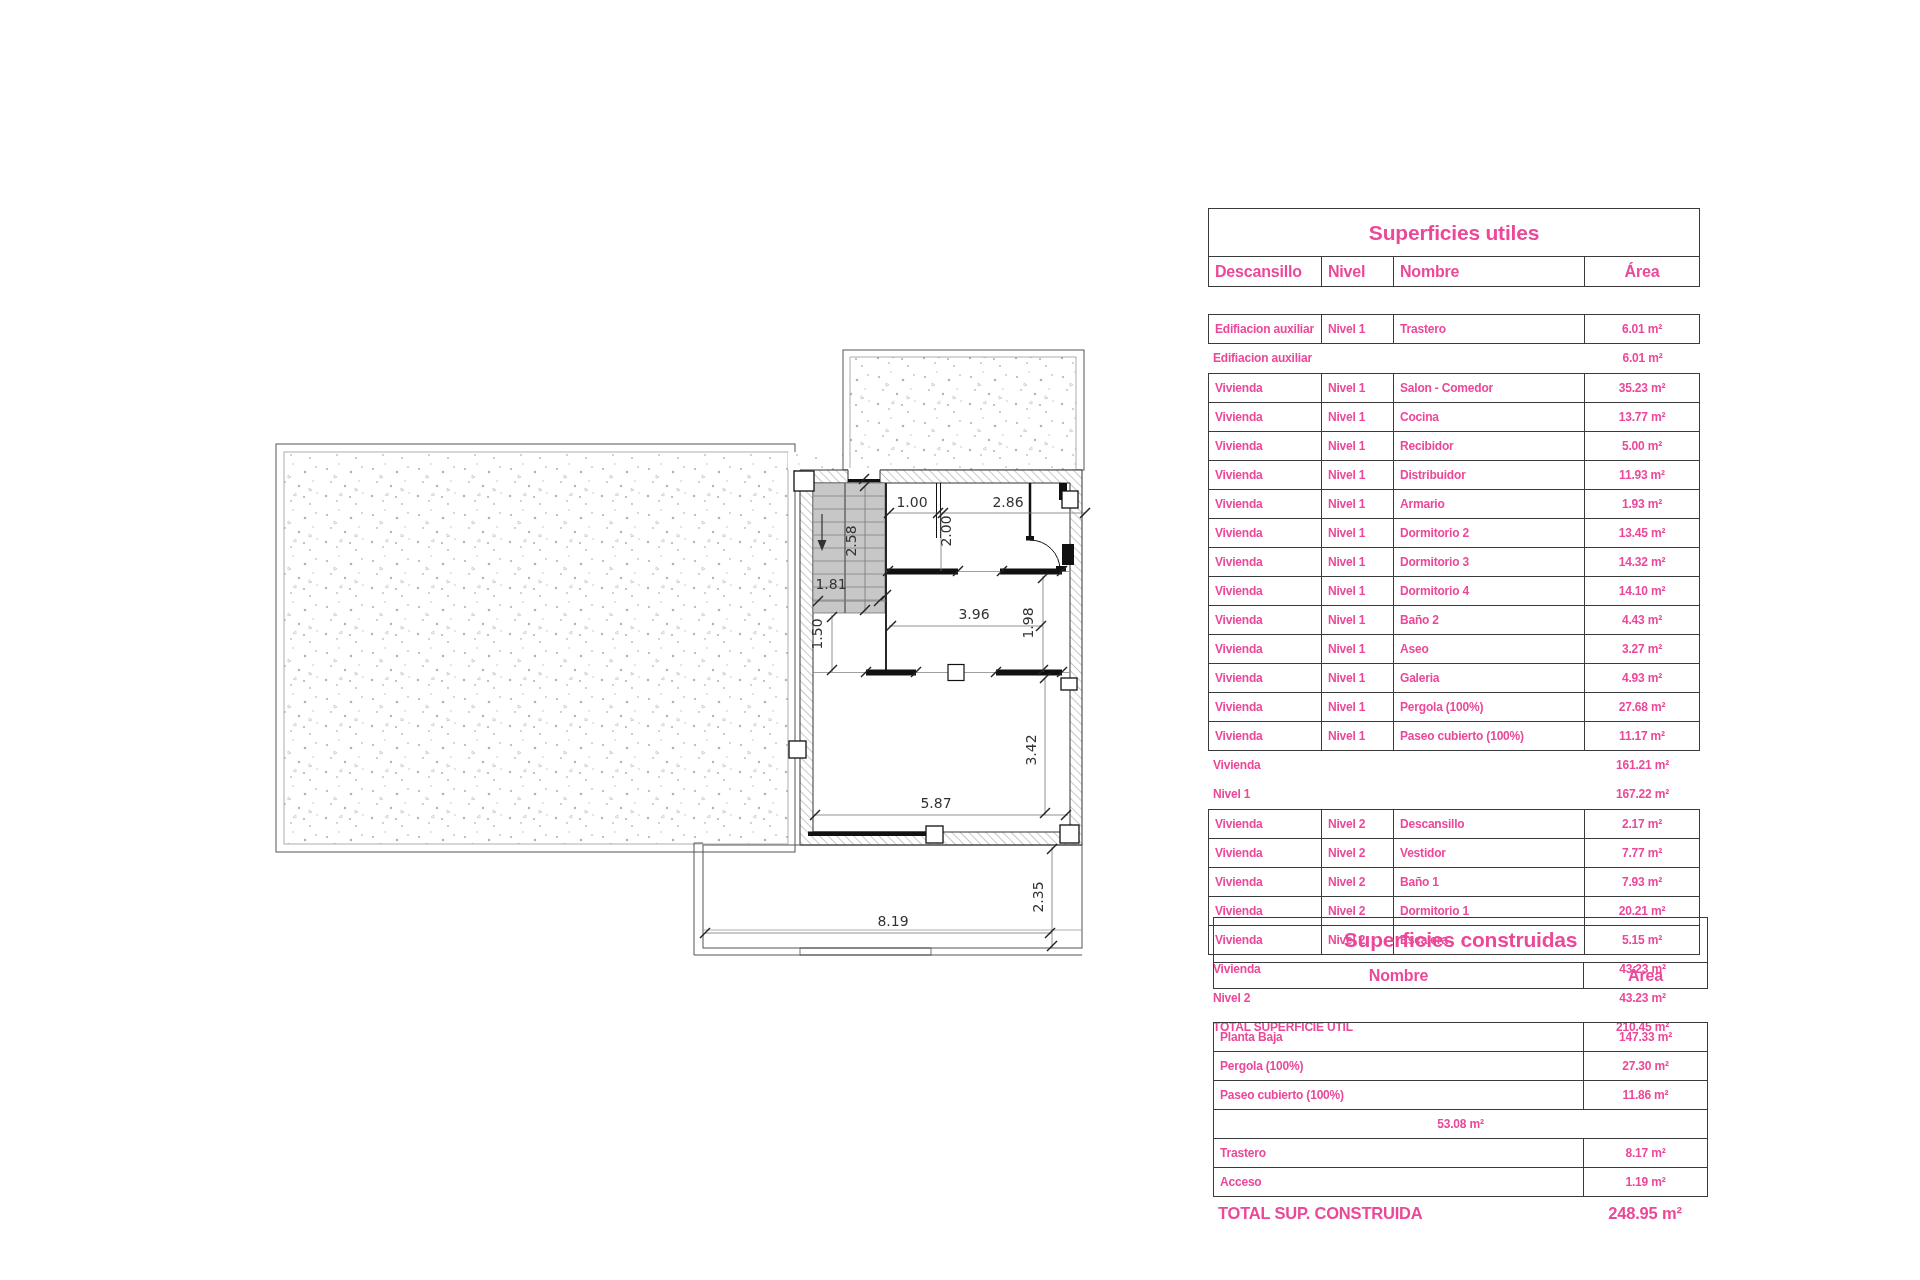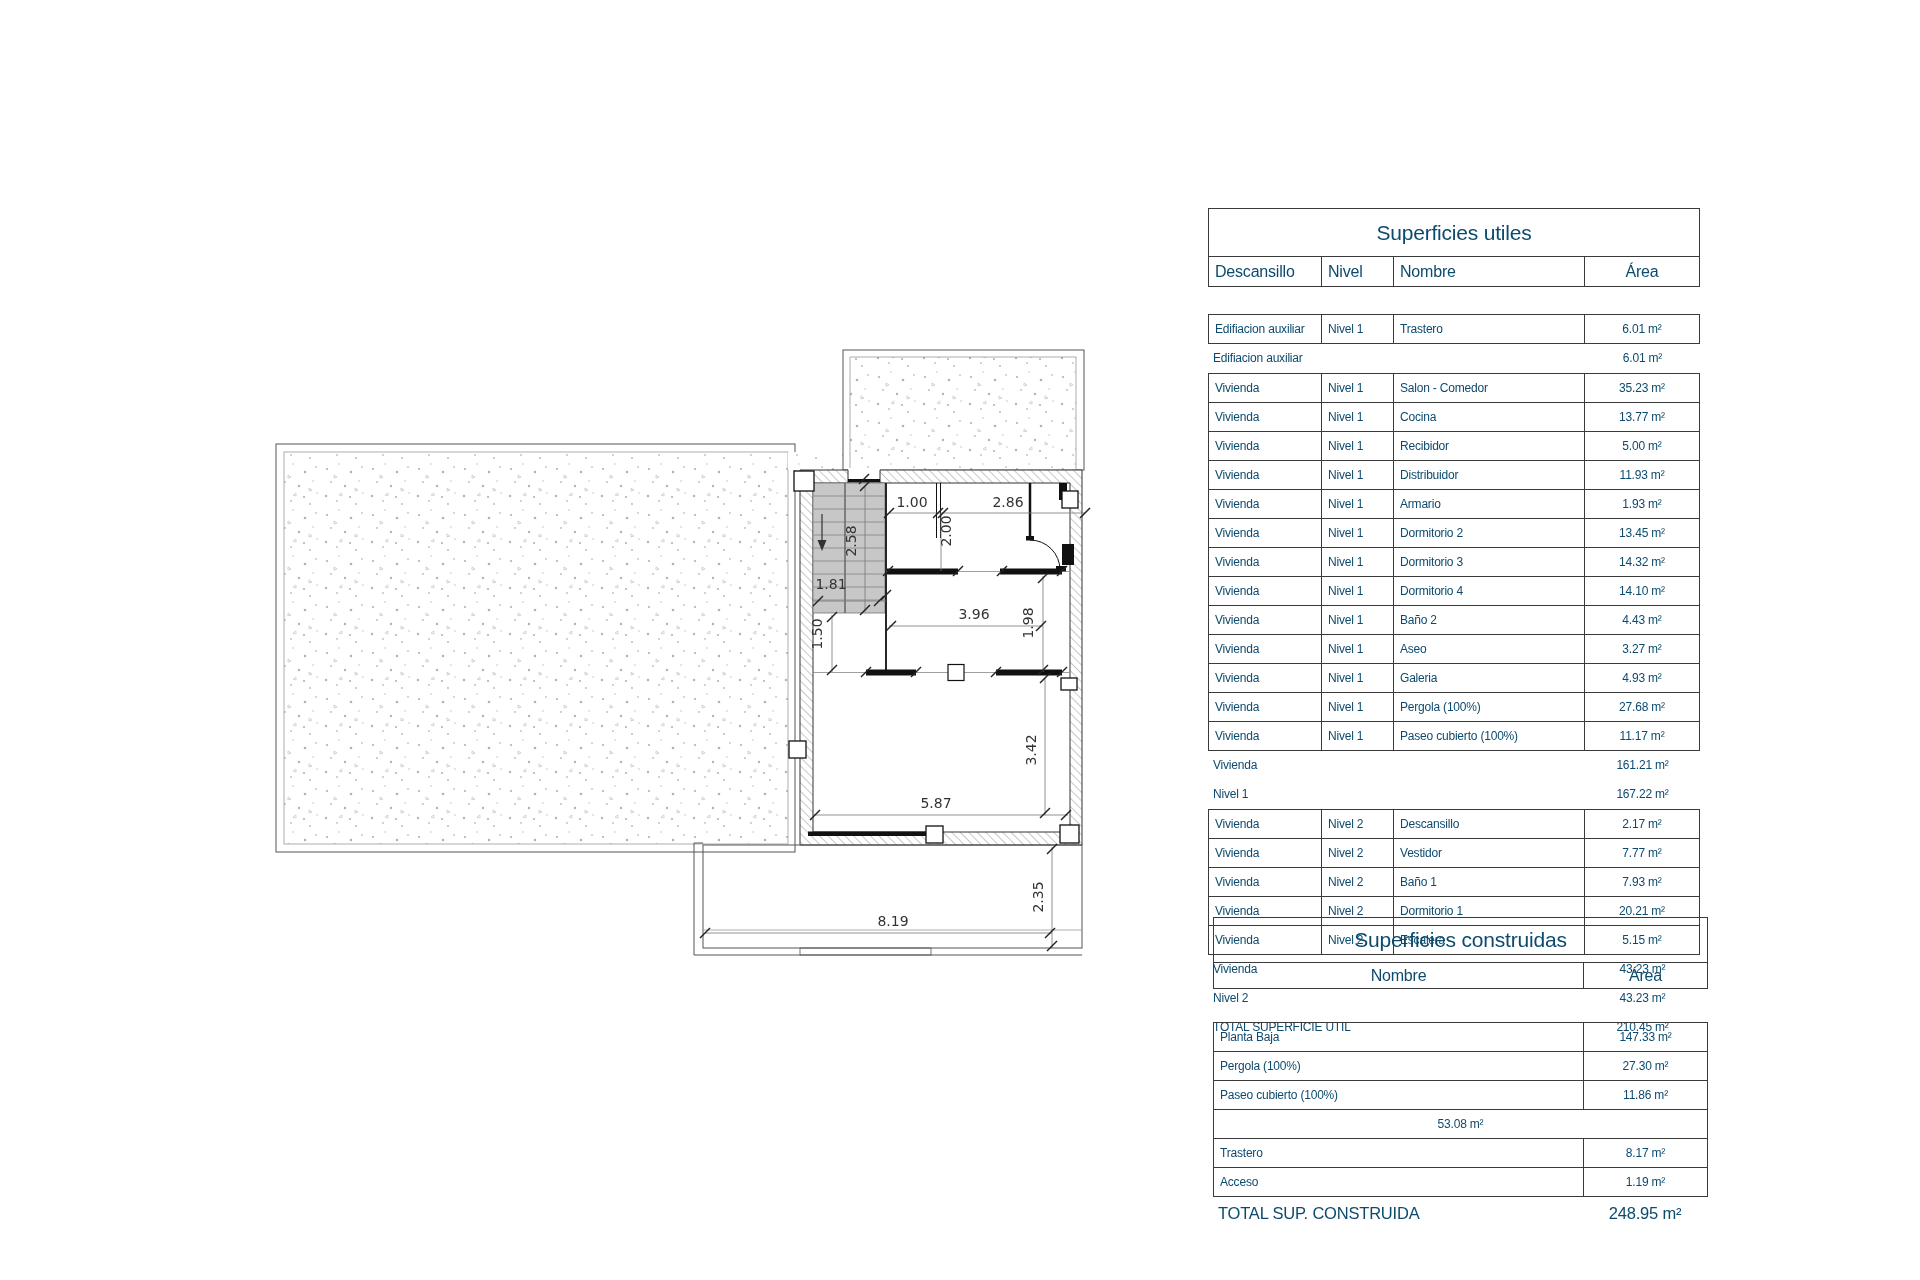--- a/index.html
+++ b/index.html
@@ -1,21 +1,21 @@
 <!DOCTYPE html>
 <html><head>
 <meta charset="utf-8">
 <style>
   html,body{margin:0;padding:0;background:#ffffff;}
   #stage{position:relative;width:1920px;height:1280px;background:#ffffff;overflow:hidden;
          font-family:"Liberation Sans",sans-serif;}
   #plan-svg{position:absolute;left:0;top:0;}
 
   
-  .tbl{position:absolute;color:#0c4a6e;font-weight:400;letter-spacing:-0.2px;}
+  .tbl{position:absolute;color:#ec4899;font-weight:700;letter-spacing:-0.2px;}
   .tbox{border:1px solid #3a3a3a;background:transparent;}
   .ttitle{height:47px;line-height:47px;text-align:center;font-size:21px;border-bottom:1px solid #3a3a3a;}
   .thead{display:flex;height:29px;line-height:29px;font-size:16px;}
   .hc{box-sizing:border-box;padding-left:6px;border-left:1px solid #3a3a3a;}
   .hc:first-child{border-left:none;}
   .hc.ctr{padding-left:0;text-align:center;}
   #t1-body{margin-top:27px;}
   .sec{border:1px solid #3a3a3a;}
   .r{display:flex;font-size:12px;}
   .sec .r{border-top:1px solid #3a3a3a;}

